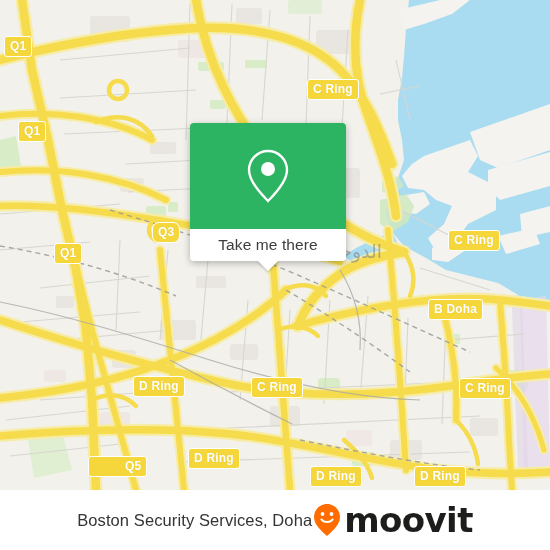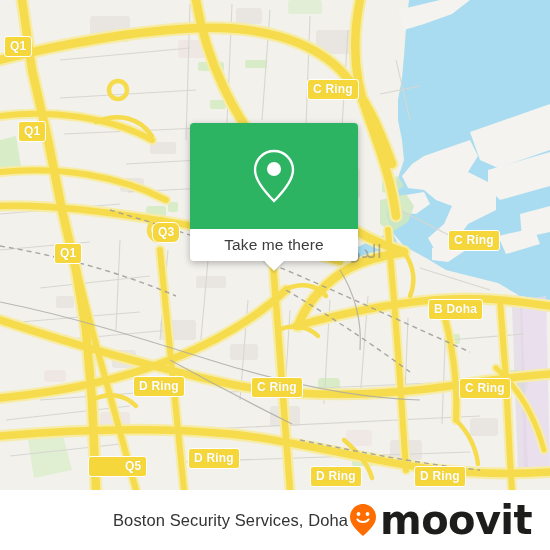--- a/index.html
+++ b/index.html
@@ -60,21 +60,21 @@
     padding: 3px 8px 4px 8px;
     white-space: nowrap;
     letter-spacing: 0.1px;
   }
 
   
   #popup-card {
     position: absolute;
     left: 190px;
     top: 123px;
-    width: 168px;
+    width: 156px;
     border-radius: 4px;
     box-shadow: 0 2px 7px rgba(0,0,0,0.28);
     overflow: visible;
     z-index: 40;
   }
   #popup-green {
     background: #2cb463;
     height: 106px;
     border-radius: 4px 4px 0 0;
     display: flex;
@@ -111,38 +111,38 @@
   
   #bottom-bar {
     position: absolute;
     left: 0;
     top: 490px;
     width: 550px;
     height: 60px;
     background: #ffffff;
     display: flex;
     align-items: center;
-    justify-content: flex-end;
+    justify-content: center;
     padding: 0 18px;
     box-sizing: border-box;
   }
   #place-title {
     color: #343434;
     font-size: 16.5px;
     font-family: "Liberation Sans", sans-serif;
     letter-spacing: 0.1px;
   }
   #moovit-logo {
     display: flex;
     align-items: center;
     gap: 2px;
   }
   #moovit-wordmark {
     color: #1d1d1b;
-    font-size: 40px;
+    font-size: 34px;
     font-weight: bold;
     letter-spacing: -0.6px;
     font-family: "DejaVu Sans", sans-serif;
     line-height: 1;
   }
   .arabic-label {
     position: absolute;
     color: #7d7d7d;
     font-size: 19px;
     font-family: "DejaVu Sans", sans-serif;

